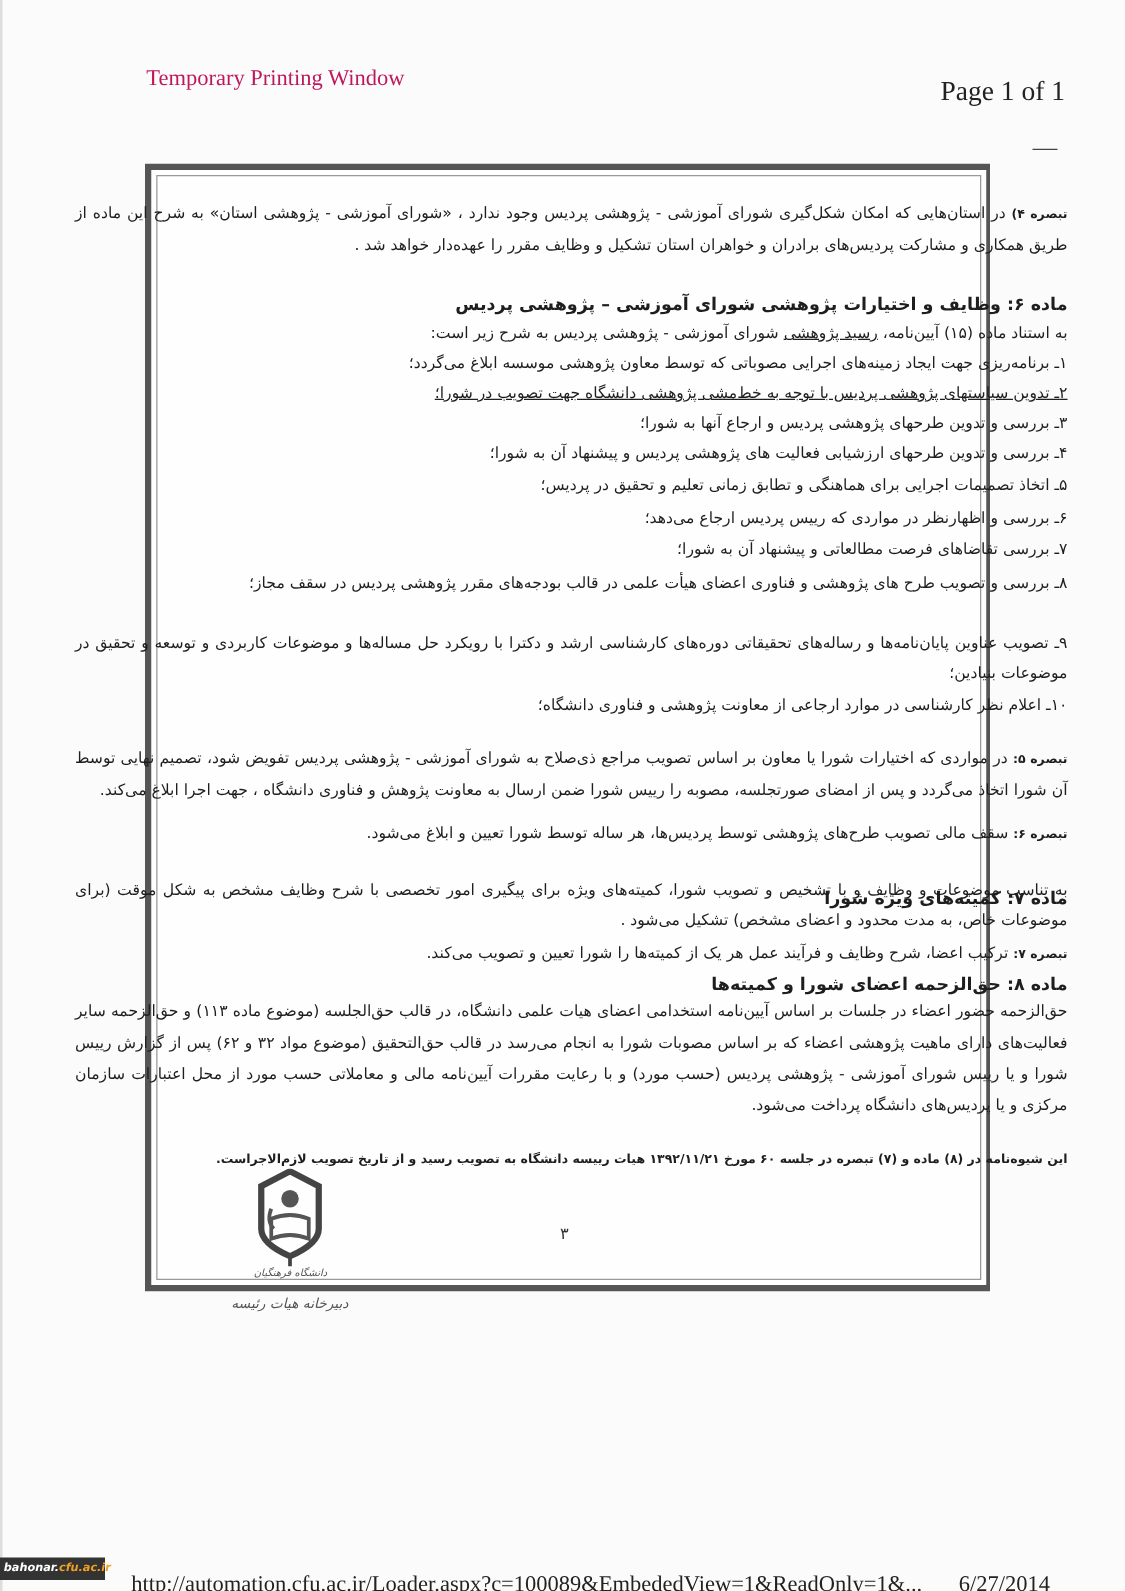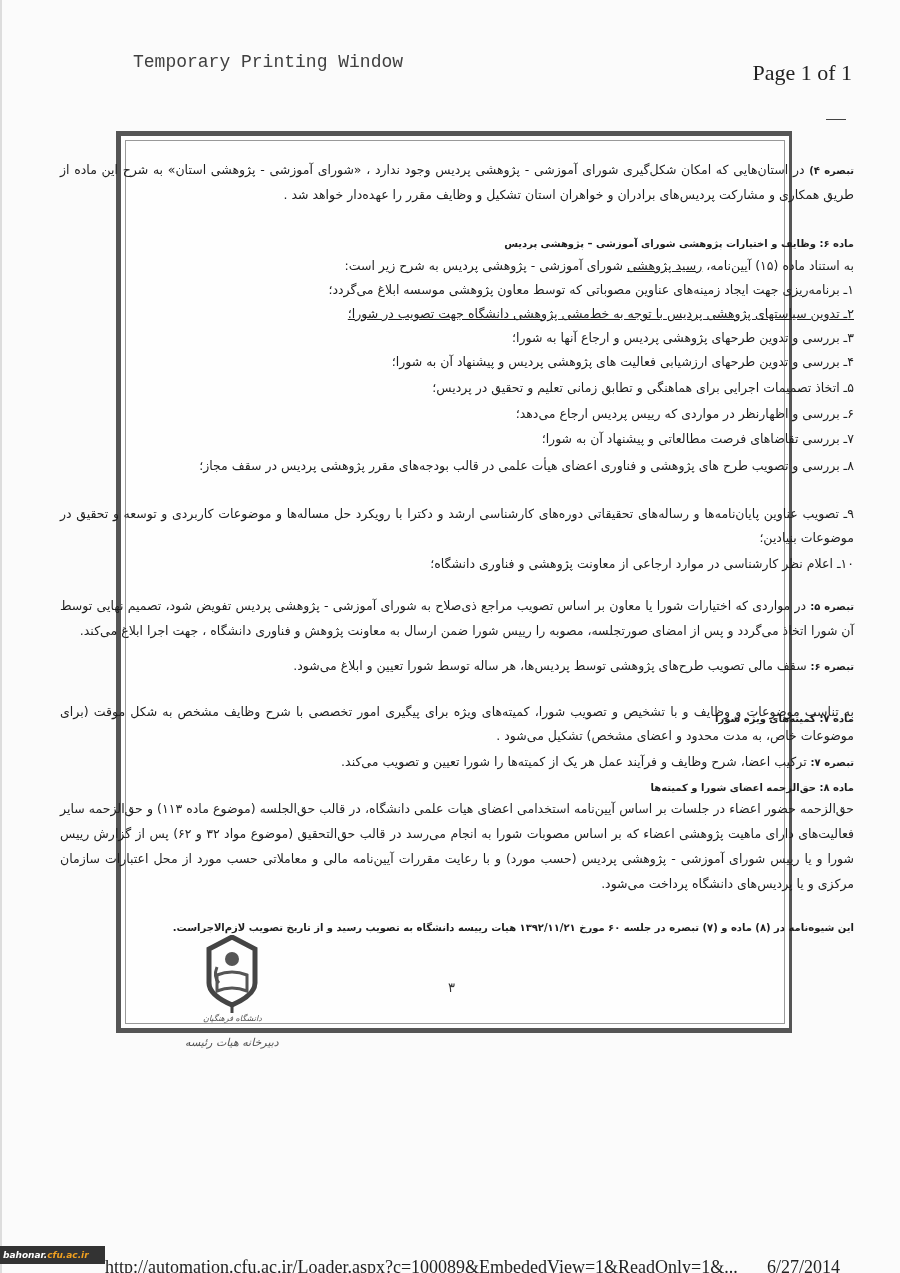--- a/index.html
+++ b/index.html
@@ -3,22 +3,22 @@
 <meta charset="utf-8">
 <style>
   html, body { margin: 0; padding: 0; }
   body {
     width: 900px; height: 1273px; position: relative; overflow: hidden;
     background: #fbfbfb;
     font-family: "DejaVu Sans", sans-serif;
     color: #1e1e1e;
   }
   .print-title {
-    position: absolute; left: 133px; top: 52px;
-    font-family: Liberation Mono, monospace; font-size: 18px; color: #404040;
+    position: absolute; left: 117px; top: 52px;
+    font-family: Liberation Serif, serif; font-size: 18px; color: #be185d;
   }
   .page-count {
     position: absolute; right: 48px; top: 60px;
     font-family: "Liberation Serif", serif; font-size: 22px; color: #222;
   }
   .dash-mark {
     position: absolute; left: 826px; top: 119px; width: 20px; height: 1px; background: #444;
   }
   .frame {
     position: absolute; left: 116px; top: 131px; width: 676px; height: 902px;
@@ -35,21 +35,21 @@
     position: absolute; left: 60px; right: 46px; top: 158px;
     direction: rtl; text-align: justify;
     font-family: "DejaVu Sans", sans-serif;
   }
   .content p { margin: 0; }
   .para {
     font-size: 12.5px; line-height: 24px;
     position: absolute; right: 0; left: 0;
   }
   .heading {
-    font-size: 10px; font-weight: bold; line-height: 16px;
+    font-size: 14px; font-weight: bold; line-height: 16px;
     position: absolute; right: 0; left: 0;
   }
   .note-label { font-weight: bold; font-size: 10px; }
   .underline { text-decoration: underline; }
   .final-note {
     font-size: 10px; font-weight: bold; line-height: 24px;
     position: absolute; right: 0; left: 0;
   }
   .page-number {
     position: absolute; left: 448px; top: 980px;
@@ -58,21 +58,21 @@
   .logo {
     position: absolute; left: 205px; top: 935px; width: 55px; height: 90px;
   }
   .logo-caption {
     position: absolute; left: 203px; top: 1014px; font-size: 8px; color: #555; font-style: italic; direction: rtl;
   }
   .signature {
     position: absolute; left: 185px; top: 1036px; font-size: 11px; color: #555; font-style: italic; direction: rtl;
   }
   .watermark {
-    position: absolute; left: 0; top: 1246px; width: 105px; height: 18px;
+    position: absolute; left: 0; top: 1246px; width: 84px; height: 18px;
     background: #333; color: #fff;
     font-family: "DejaVu Sans", sans-serif; font-size: 9px; font-weight: bold; font-style: italic;
     line-height: 18px; padding-left: 3px; box-sizing: border-box;
   }
   .watermark .accent { color: #f0a020; }
   .footer-url {
     position: absolute; left: 105px; top: 1257px;
     font-family: "Liberation Serif", serif; font-size: 18px; color: #222; white-space: nowrap;
   }
   .footer-date {
@@ -97,21 +97,21 @@
 </div>
 
 <div class="content">
 
   <p class="para" style="top:0px;"><span class="note-label">تبصره ۴)</span><span> در استان‌هایی که امکان شکل‌گیری شورای آموزشی - پژوهشی پردیس وجود ندارد ، «شورای آموزشی - پژوهشی استان» به شرح این ماده از طریق همکاری و مشارکت پردیس‌های برادران و خواهران استان تشکیل و وظایف مقرر را عهده‌دار خواهد شد .</span></p>
 
   <p class="heading" style="top:78px;">ماده ۶: وظایف و اختیارات پژوهشی شورای آموزشی – پژوهشی پردیس</p>
 
   <p class="para" style="top:96px;"><span>به استناد ماده (۱۵) آیین‌نامه، </span><span class="underline">رسید پژوهشی</span><span> شورای آموزشی - پژوهشی پردیس به شرح زیر است:</span></p>
 
-  <p class="para" style="top:120px;">۱ـ برنامه‌ریزی جهت ایجاد زمینه‌های عناوین مصوباتی که توسط معاون پژوهشی موسسه ابلاغ می‌گردد؛</p>
+  <p class="para" style="top:120px;">۱ـ برنامه‌ریزی جهت ایجاد زمینه‌های اجرایی مصوباتی که توسط معاون پژوهشی موسسه ابلاغ می‌گردد؛</p>
   <p class="para" style="top:144px;text-decoration:underline;">۲ـ تدوین سیاستهای پژوهشی پردیس با توجه به خط‌مشی پژوهشی دانشگاه جهت تصویب در شورا؛</p>
   <p class="para" style="top:168px;">۳ـ بررسی و تدوین طرحهای پژوهشی پردیس و ارجاع آنها به شورا؛</p>
   <p class="para" style="top:192px;">۴ـ بررسی و تدوین طرحهای ارزشیابی فعالیت های پژوهشی پردیس و پیشنهاد آن به شورا؛</p>
   <p class="para" style="top:218px;">۵ـ اتخاذ تصمیمات اجرایی برای هماهنگی و تطابق زمانی تعلیم و تحقیق در پردیس؛</p>
   <p class="para" style="top:244px;">۶ـ بررسی و اظهارنظر در مواردی که رییس پردیس ارجاع می‌دهد؛</p>
   <p class="para" style="top:269px;">۷ـ بررسی تقاضاهای فرصت مطالعاتی و پیشنهاد آن به شورا؛</p>
   <p class="para" style="top:296px;">۸ـ بررسی و تصویب طرح های پژوهشی و فناوری اعضای هیأت علمی در قالب بودجه‌های مقرر پژوهشی پردیس در سقف مجاز؛</p>
   <p class="para" style="top:344px;">۹ـ تصویب عناوین پایان‌نامه‌ها و رساله‌های تحقیقاتی دوره‌های کارشناسی ارشد و دکترا با رویکرد حل مساله‌ها و موضوعات کاربردی و توسعه و تحقیق در موضوعات بنیادین؛</p>
   <p class="para" style="top:394px;">۱۰ـ اعلام نظر کارشناسی در موارد ارجاعی از معاونت پژوهشی و فناوری دانشگاه؛</p>
 

